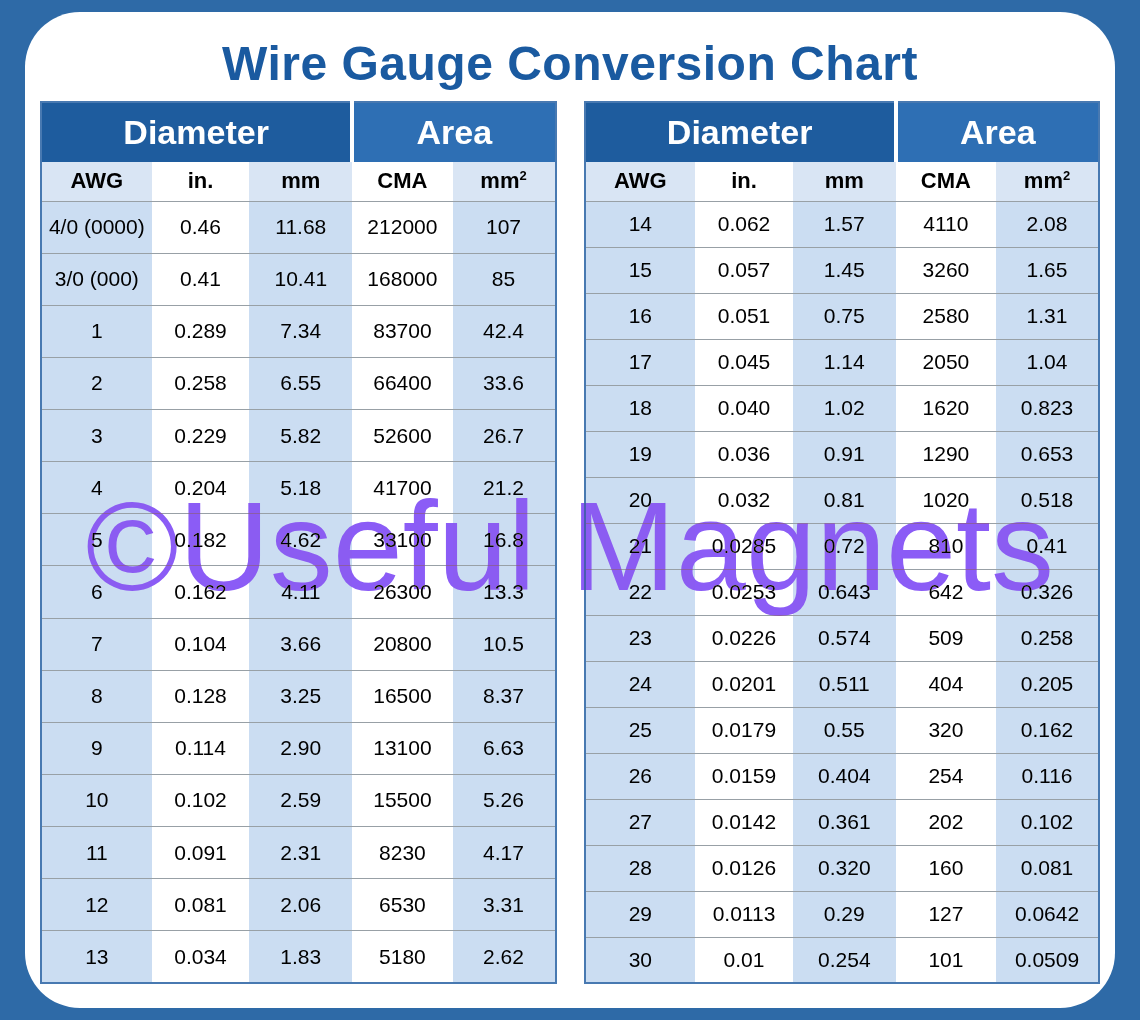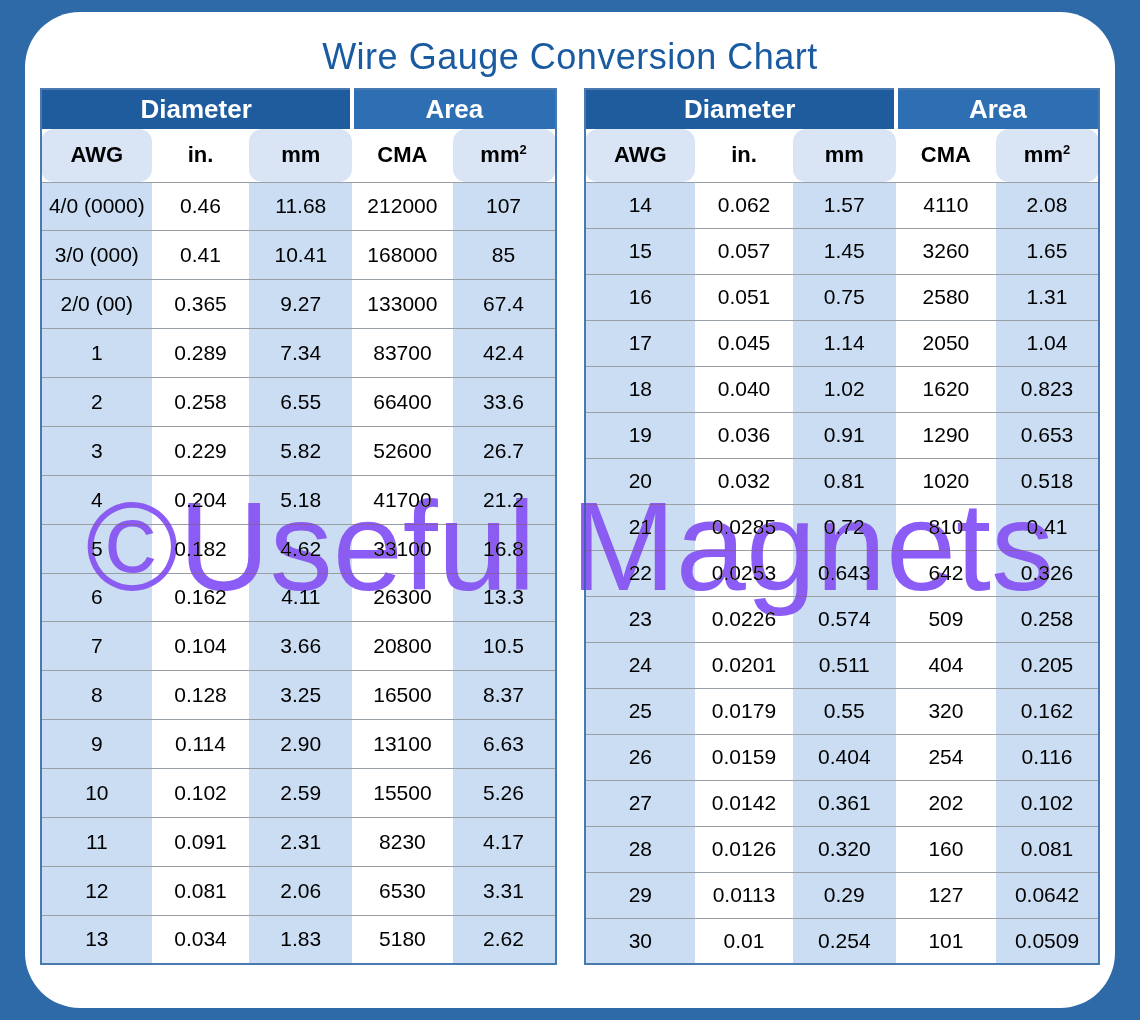--- a/index.html
+++ b/index.html
@@ -13,59 +13,58 @@
   .card {
     position: absolute;
     left: 25px; right: 25px; top: 12px; bottom: 12px;
     background: #ffffff;
     border-radius: 55px;
     overflow: hidden;
   }
   .title {
     margin-top: 24px;
     text-align: center;
-    font-size: 36px;
-    font-weight: normal;
+    font-size: 48px;
+    font-weight: bold;
     color: #1a5aa0;
     letter-spacing: 0.5px;
   }
   .tables {
     display: flex;
     gap: 27px;
     margin: 10px 15px 0 15px;
   }
   table.gauge {
     flex: 1;
     border-collapse: collapse;
     table-layout: fixed;
     border: 2px solid #4879b1;
   }
   table.gauge th, table.gauge td {
     text-align: center;
     vertical-align: middle;
     overflow: hidden;
   }
   th.grp {
-    height: 40px;
+    height: 60px;
     color: #ffffff;
-    font-size: 26px;
+    font-size: 34px;
     font-weight: bold;
     background: #1e5c9e;
   }
   th.grp-area {
     background: #2e6fb4;
     border-left: 4px solid #ffffff;
   }
   tr.subhead th {
-    height: 53px;
+    height: 39px;
     font-size: 22px;
     font-weight: bold;
     color: #000000;
     background: #ffffff;
-    border-radius: 13px;
   }
   tr.subhead th:nth-child(odd) { background: #d9e5f4; }
   tbody td {
     height: 46px;
     font-size: 21px;
     color: #000000;
     background: #ffffff;
     border-top: 1px solid #98a0a6;
   }
   tbody td:nth-child(odd) { background: #cbddf2; }
@@ -123,27 +122,20 @@
             <td>107</td>
           </tr>
           <tr>
             <td>3/0 (000)</td>
             <td>0.41</td>
             <td>10.41</td>
             <td>168000</td>
             <td>85</td>
           </tr>
           <tr>
-            <td>2/0 (00)</td>
-            <td>0.365</td>
-            <td>9.27</td>
-            <td>133000</td>
-            <td>67.4</td>
-          </tr>
-          <tr>
             <td>1</td>
             <td>0.289</td>
             <td>7.34</td>
             <td>83700</td>
             <td>42.4</td>
           </tr>
           <tr>
             <td>2</td>
             <td>0.258</td>
             <td>6.55</td>

